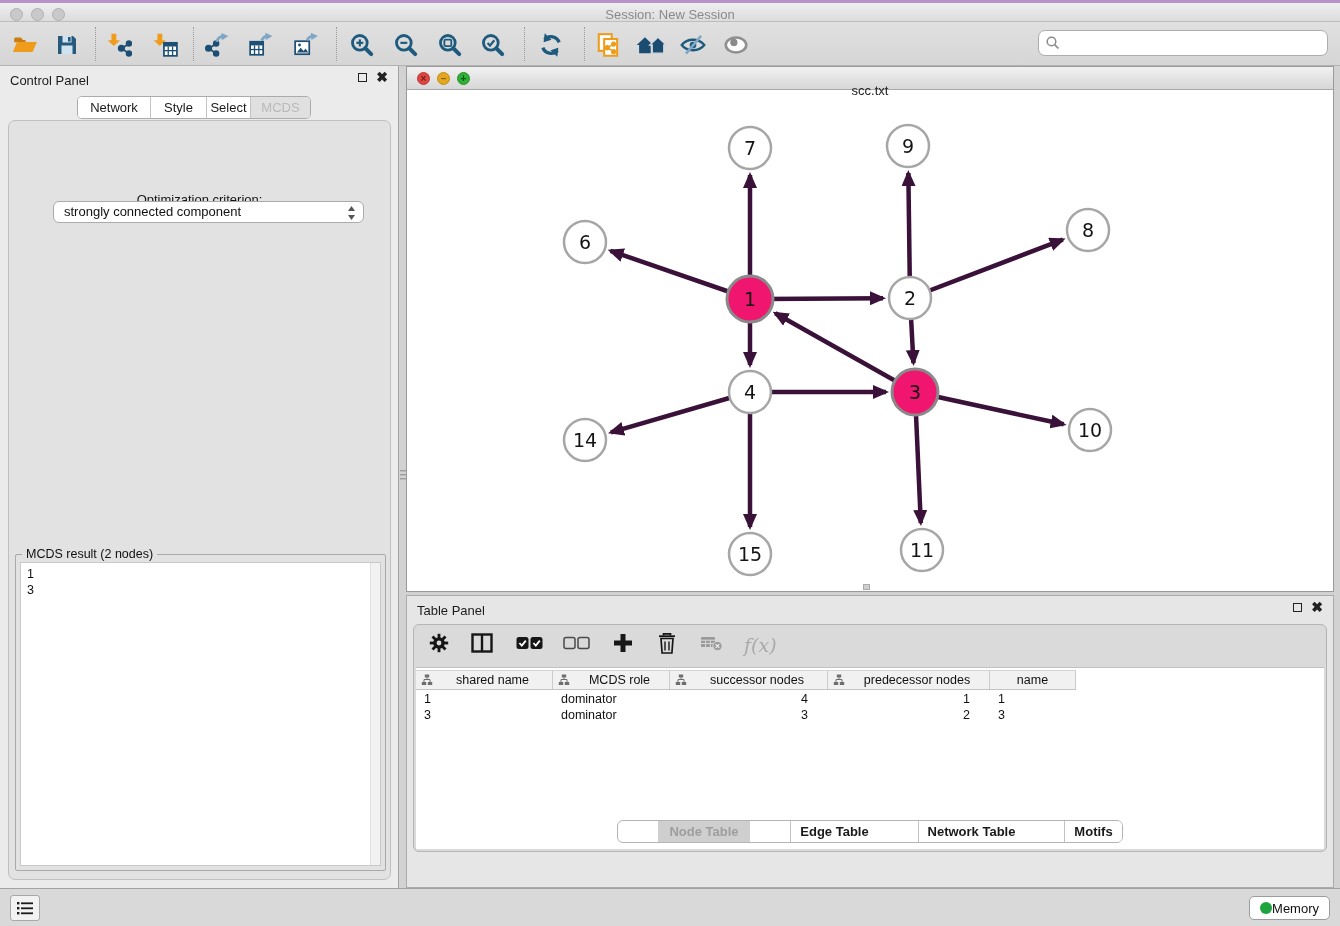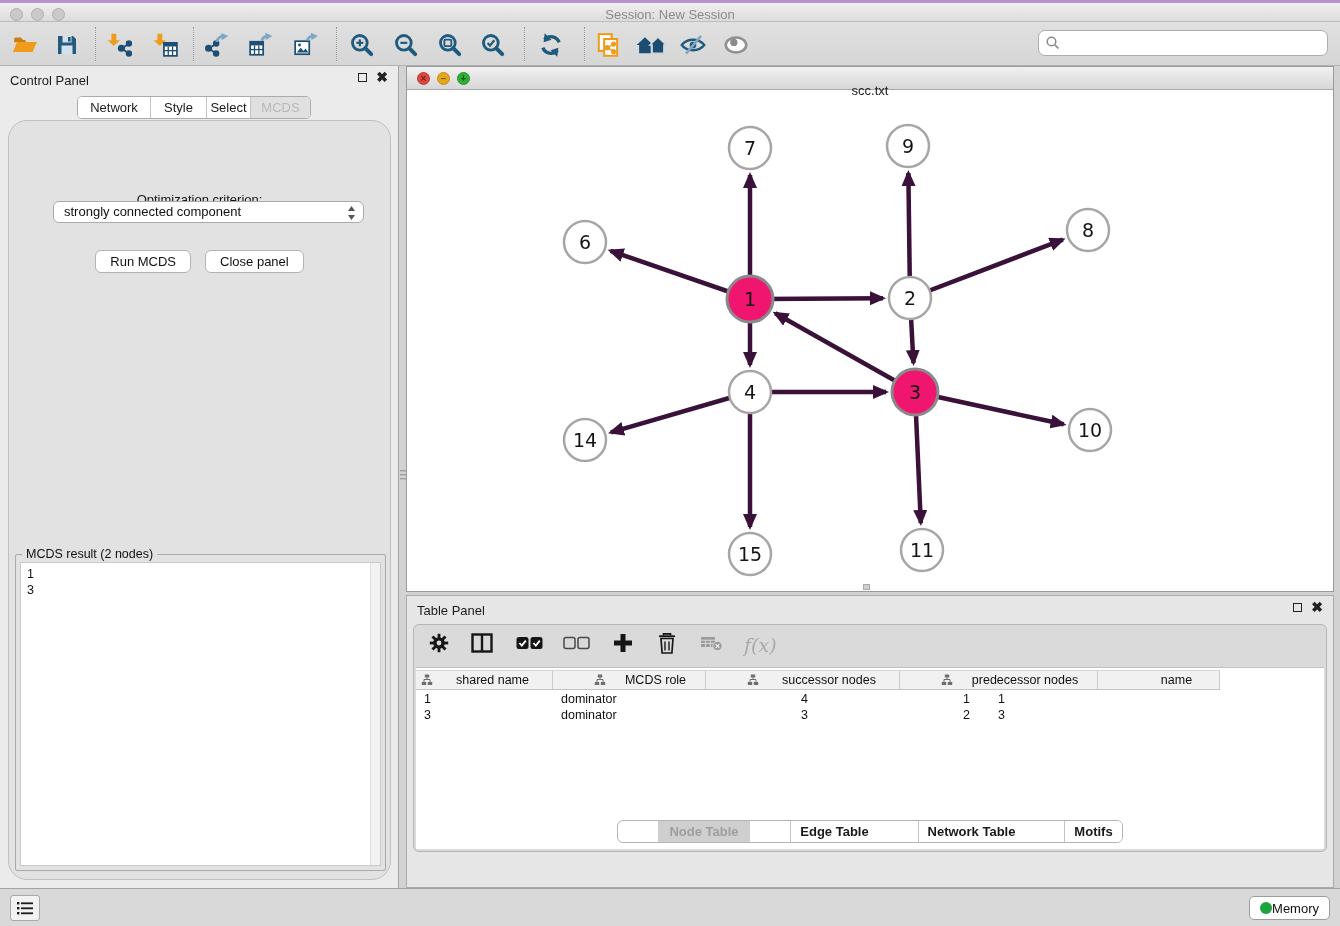--- a/index.html
+++ b/index.html
@@ -28,21 +28,21 @@
   
   .control-panel { position:absolute; left:0; top:0; width:399px; height:822px; background:#ebebeb; border-right:1px solid #a2a2a2; }
   .panel-head { position:absolute; left:0; top:0; width:100%; height:26px; }
   .panel-title { position:absolute; left:10px; top:7px; font-size:13px; color:#1c1c1c; }
   .ph-icons { position:absolute; right:10px; top:7px; display:flex; gap:9px; align-items:center; }
   .ctrl-tabs { position:absolute; left:77px; top:30px; display:flex; border:1px solid #ababab; border-radius:5px; overflow:hidden; background:#fff; }
   .ctab { height:21px; line-height:21px; text-align:center; font-size:13px; color:#1a1a1a; background:#fff; border-left:1px solid #c3c3c3; }
   .ctab:first-child { border-left:none; }
   .ctab.active { background:#e0e0e0; color:#b9b9b9; }
   .inner-panel { position:absolute; left:8px; top:54px; width:383px; height:760px; background:#e2e2e2;
-    border:1px solid #c0c0c0; border-radius:19px;text-decoration:underline; }
+    border:1px solid #c0c0c0; border-radius:7px;text-decoration:underline; }
   .opt-label { position:absolute; left:0; width:100%; top:71px; text-align:center; font-size:13px; color:#151515; }
   .combo { position:absolute; left:44px; top:80px; width:311px; height:22px; background:#fff; border:1px solid #ababab;
     border-radius:6px; font-size:13px; color:#111; line-height:20px; padding-left:10px; }
   .combo .steppers { position:absolute; right:7px; top:3px; }
   .btn-row { position:absolute; left:0; top:129px; width:100%; display:flex; justify-content:center; gap:14px; }
   .pbtn { height:23px; background:#fff; border:1px solid #b3b3b3; border-radius:6px; font-size:13px; color:#111;
     padding:0 14px; line-height:21px; }
   .result-group { position:absolute; left:6px; top:433px; width:371px; height:317px; border:1px solid #a9a9a9; border-radius:2px; }
   .result-legend { position:absolute; left:6px; top:-8px; background:#e2e2e2; padding:0 4px; font-size:12.5px; color:#111; }
   .result-box { position:absolute; left:4px; top:7px; right:4px; bottom:4px; background:#fff; border:1px solid #c9c9c9; }
@@ -68,21 +68,21 @@
   .node.sel { fill:#f0156f; stroke:#8a8a8a; stroke-width:3px; }
   .nlabel { font-family:"DejaVu Sans", sans-serif; font-size:19px; fill:#141414; text-anchor:middle; }
   .net-resize-dot { position:absolute; left:456px; bottom:1px; width:7px; height:6px; background:#cfcfcf; border:1px solid #aaa; }
 
   
   .table-panel { position:absolute; left:406px; top:529px; width:928px; height:293px; background:#e6e6e6; border:1px solid #ababab; }
   .tp-head { position:absolute; left:0; top:0; width:100%; height:26px; }
   .tp-container { position:absolute; left:6px; top:28px; width:914px; height:228px; border:1px solid #b5b5b5; border-radius:6px; background:#dadada; }
   .tp-toolbar { position:absolute; left:0; top:0; width:100%; height:40px; display:flex; align-items:center; padding-left:14px; gap:14px; }
   .tp-table-area { position:absolute; left:2px; top:42px; right:2px; bottom:2px; background:#fff; border-top:1px solid #c2c2c2; }
-  .thead { position:absolute; left:0; top:2px; height:20px; display:flex; background:#f1f1f1; border-top:1px solid #d4d4d4; border-bottom:1px solid #c4c4c4;gap:36px; }
+  .thead { position:absolute; left:0; top:2px; height:20px; display:flex; background:#f1f1f1; border-top:1px solid #d4d4d4; border-bottom:1px solid #c4c4c4; }
   .th { display:flex; align-items:center; border-right:1px solid #cccccc; font-size:12.5px; color:#111; position:relative; }
   .th .hlabel { flex:1; text-align:center; padding:0 4px; }
   .th .hicon { margin-left:5px; }
   .trow { position:absolute; left:0; height:16px; display:flex; font-size:12.5px; color:#111; }
   .td { overflow:hidden; white-space:nowrap; }
   .tp-tabs { position:absolute; left:0; bottom:8px; width:100%; display:flex; justify-content:center; }
   .tp-tabs .seg { display:flex; border:1px solid #b4b4b4; border-radius:6px; overflow:hidden; }
   .ttab { height:21px; line-height:21px; text-align:center; font-size:13px; background:#fff; color:#1a1a1a; border-left:1px solid #c3c3c3; font-weight:bold;margin-left:40px; }
   .ttab:first-child { border-left:none; }
   .ttab.active { background:#cfcfcf; color:#9e9e9e; }
@@ -300,24 +300,20 @@
     <div class="inner-panel">
       <div class="opt-label">Optimization criterion:</div>
       <div class="combo">
         <span>strongly connected component</span>
         <span class="steppers">
           <svg width="9" height="16" viewBox="0 0 9 16">
             <polygon points="4.5,1 8,6 1,6" fill="#555"></polygon>
             <polygon points="4.5,15 8,10 1,10" fill="#555"></polygon>
           </svg>
         </span>
-      </div>
-      <div class="btn-row">
-        <button class="pbtn">Run MCDS</button>
-        <button class="pbtn">Close panel</button>
       </div>
       <div class="result-group">
         <span class="result-legend">MCDS result (2 nodes)</span>
         <div class="result-box">
           <div class="result-lines">1
 3</div>
           <div class="result-scroll"></div>
         </div>
       </div>
     </div>

